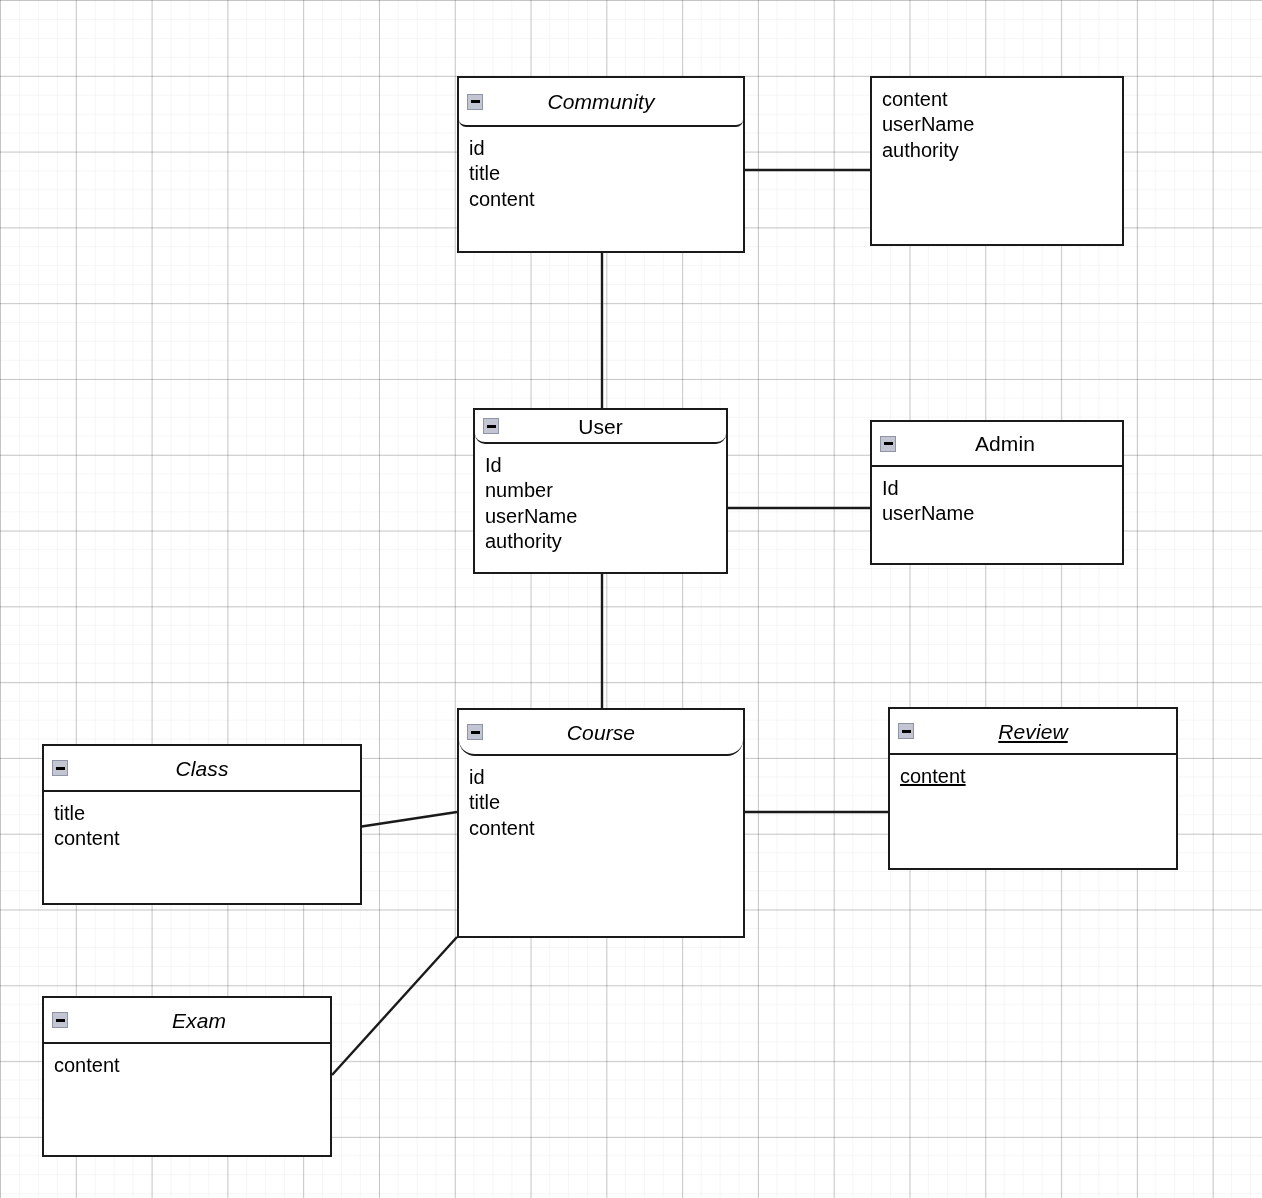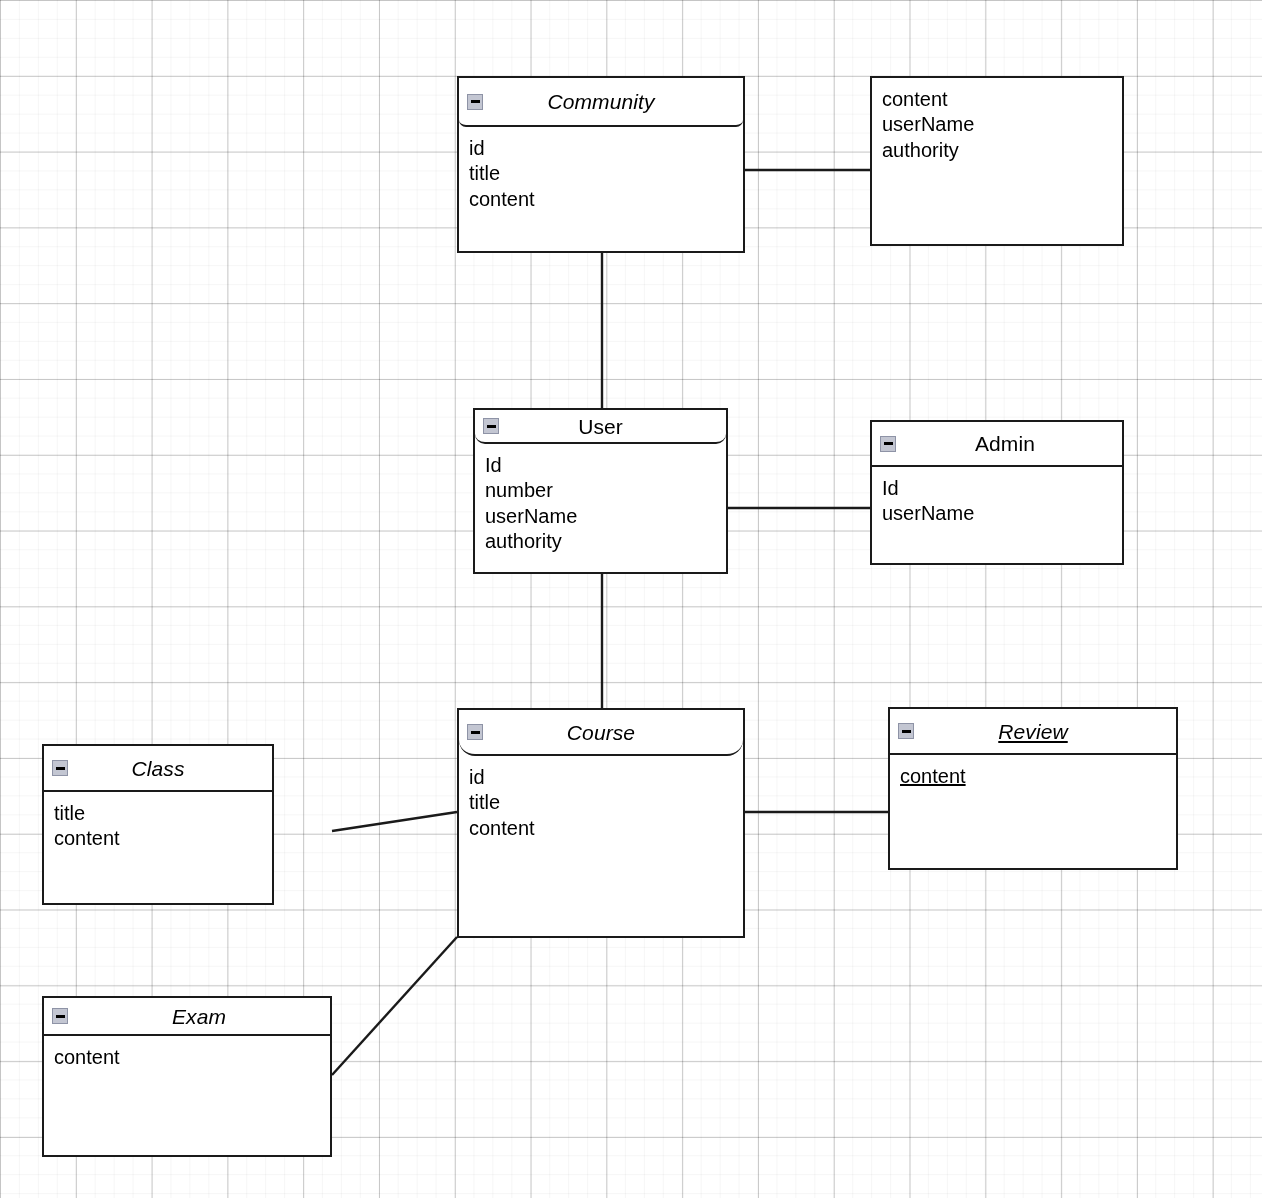--- a/index.html
+++ b/index.html
@@ -177,34 +177,34 @@
         <div class="uml-header" style="height: 46px; border-bottom-color: rgb(26, 26, 26);">
           <span class="collapse-icon">
             <i></i>
           </span>
           <span class="class-title italic">Review</span>
         </div>
         <div class="uml-attrs">
           <div class="attr">content</div>
         </div>
       </div>
-      <div class="uml-class" style="left: 42px; top: 744px; width: 232px; height: 161px; border-color: rgb(26, 26, 26); justify-content: center;">
+      <div class="uml-class" style="left: 42px; top: 744px; width: 320px; height: 161px; border-color: rgb(26, 26, 26); justify-content: center;">
         <div class="uml-header" style="height: 46px; border-bottom-color: rgb(26, 26, 26);">
           <span class="collapse-icon">
             <i></i>
           </span>
           <span class="class-title italic">Class</span>
         </div>
         <div class="uml-attrs">
           <div class="attr">title</div>
           <div class="attr">content</div>
         </div>
       </div>
       <div class="uml-class" style="left: 42px; top: 996px; width: 290px; height: 161px; border-color: rgb(26, 26, 26);">
-        <div class="uml-header" style="height: 38px; border-bottom-color: rgb(26, 26, 26); padding-left: 24px;">
+        <div class="uml-header" style="height: 46px; border-bottom-color: rgb(26, 26, 26); padding-left: 24px;">
           <span class="collapse-icon">
             <i></i>
           </span>
           <span class="class-title italic">Exam</span>
         </div>
         <div class="uml-attrs">
           <div class="attr">content</div>
         </div>
       </div>
     </div>

